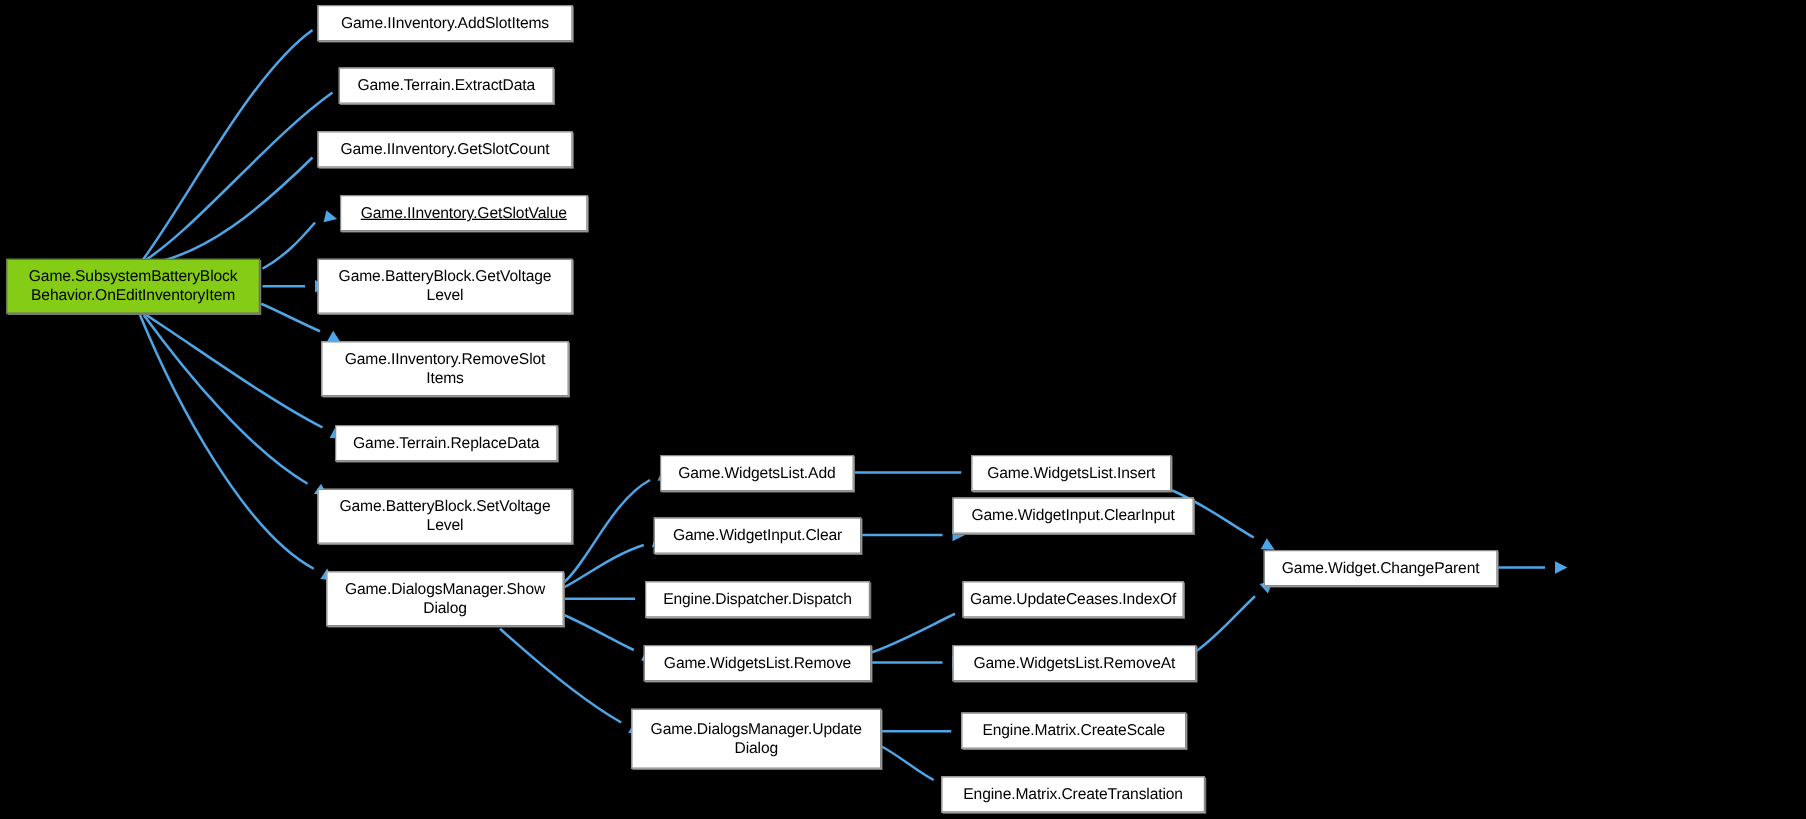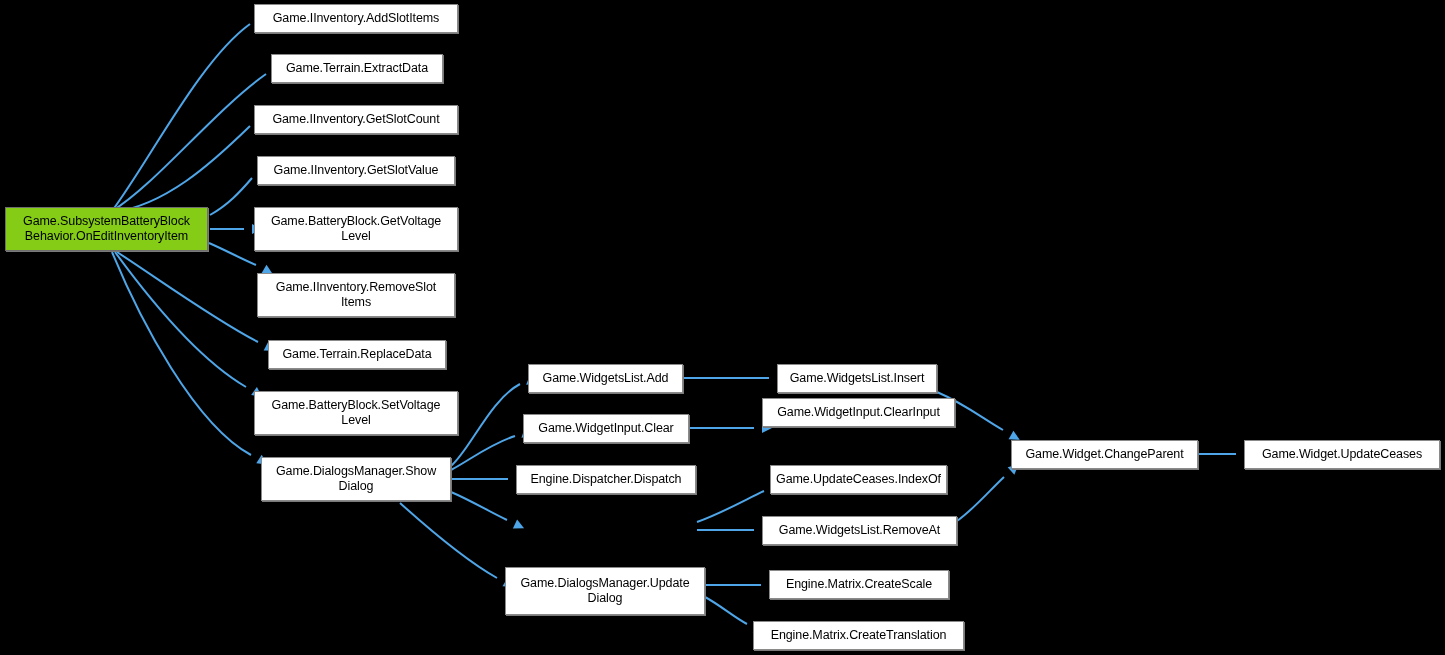--- a/index.html
+++ b/index.html
@@ -99,36 +99,36 @@
       <path d="M957,521 C975,508 990,490 1004,477" stroke="#4ea6e8" stroke-width="2" fill="none"></path>
       <polygon points="0,-5 0,5 10,0" fill="#4ea6e8" transform="translate(1011,471) rotate(-42)"></polygon>
       <path d="M1198,454 L1236,454" stroke="#4ea6e8" stroke-width="2" fill="none"></path>
       <polygon points="0,-5 0,5 10,0" fill="#4ea6e8" transform="translate(1244,454) rotate(0)"></polygon>
     </svg>
 <div class="node root" style="left: 5px; top: 207px; width: 203px; height: 44px;"><span class="node-label">Game.SubsystemBatteryBlock
 Behavior.OnEditInventoryItem</span></div>
     <div class="node" style="left: 271px; top: 54px; width: 172px; height: 29px;"><span class="node-label">Game.Terrain.ExtractData</span></div>
     <div class="node" style="left: 254px; top: 4px; width: 204px; height: 29px;"><span class="node-label">Game.IInventory.AddSlotItems</span></div>
     <div class="node" style="left: 254px; top: 105px; width: 204px; height: 29px;"><span class="node-label">Game.IInventory.GetSlotCount</span></div>
-    <div class="node" style="left: 257px; top: 156px; width: 198px; height: 29px;"><span class="node-label">Game.IInventory.GetSlotValue</span></div>
+    <div class="node" style="left: 272px; top: 156px; width: 198px; height: 29px; text-decoration: underline;"><span class="node-label">Game.IInventory.GetSlotValue</span></div>
     <div class="node" style="left: 254px; top: 207px; width: 204px; height: 44px;"><span class="node-label">Game.BatteryBlock.GetVoltage
 Level</span></div>
     <div class="node" style="left: 257px; top: 273px; width: 198px; height: 44px;"><span class="node-label">Game.IInventory.RemoveSlot
 Items</span></div>
     <div class="node" style="left: 268px; top: 340px; width: 178px; height: 29px;"><span class="node-label">Game.Terrain.ReplaceData</span></div>
     <div class="node" style="left: 254px; top: 391px; width: 204px; height: 44px;"><span class="node-label">Game.BatteryBlock.SetVoltage
 Level</span></div>
     <div class="node" style="left: 261px; top: 457px; width: 190px; height: 44px;"><span class="node-label">Game.DialogsManager.Show
 Dialog</span></div>
     <div class="node" style="left: 528px; top: 364px; width: 155px; height: 29px;"><span class="node-label">Game.WidgetsList.Add</span></div>
     <div class="node" style="left: 523px; top: 414px; width: 166px; height: 29px;"><span class="node-label">Game.WidgetInput.Clear</span></div>
     <div class="node" style="left: 516px; top: 465px; width: 180px; height: 29px;"><span class="node-label">Engine.Dispatcher.Dispatch</span></div>
+    <div class="node" style="left: 515px; top: 516px; width: 182px; height: 29px;"><span class="node-label">Game.WidgetsList.Remove</span></div>
     <div class="node" style="left: 505px; top: 567px; width: 200px; height: 48px;"><span class="node-label">Game.DialogsManager.Update
 Dialog</span></div>
     <div class="node" style="left: 777px; top: 364px; width: 160px; height: 29px;"><span class="node-label">Game.WidgetsList.Insert</span></div>
     <div class="node" style="left: 762px; top: 398px; width: 193px; height: 29px;"><span class="node-label">Game.WidgetInput.ClearInput</span></div>
     <div class="node" style="left: 770px; top: 465px; width: 177px; height: 29px;"><span class="node-label">Game.UpdateCeases.IndexOf</span></div>
     <div class="node" style="left: 762px; top: 516px; width: 195px; height: 29px;"><span class="node-label">Game.WidgetsList.RemoveAt</span></div>
     <div class="node" style="left: 769px; top: 570px; width: 180px; height: 29px;"><span class="node-label">Engine.Matrix.CreateScale</span></div>
     <div class="node" style="left: 753px; top: 621px; width: 211px; height: 29px;"><span class="node-label">Engine.Matrix.CreateTranslation</span></div>
     <div class="node" style="left: 1011px; top: 440px; width: 187px; height: 29px;"><span class="node-label">Game.Widget.ChangeParent</span></div>
-    <div class="node" style="left: 1244px; top: 440px; width: 196px; height: 29px;"><span class="node-label">Game.Widget.UpdateCeases</span></div>
   </div>
 
 </body></html>

